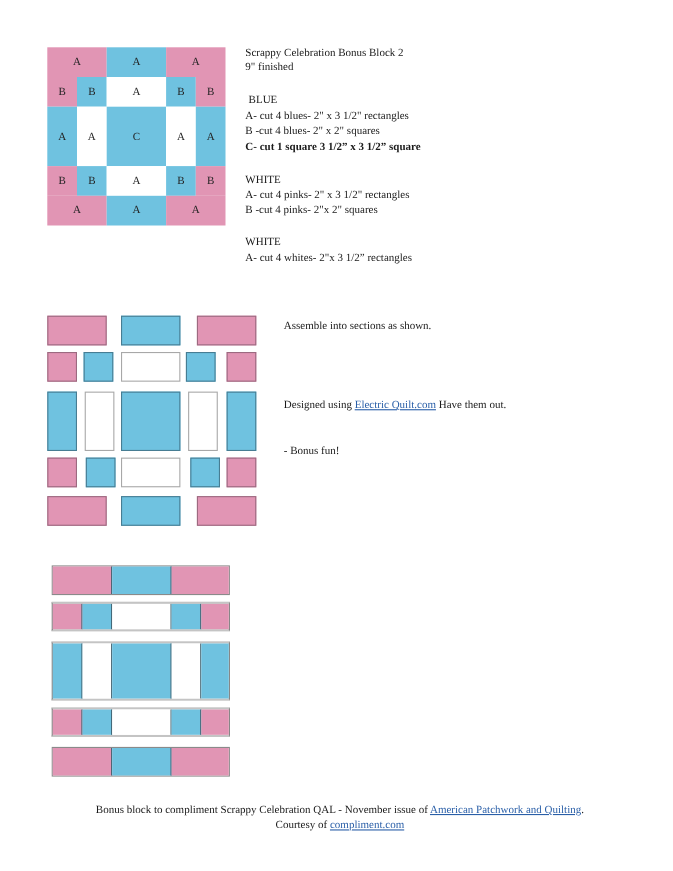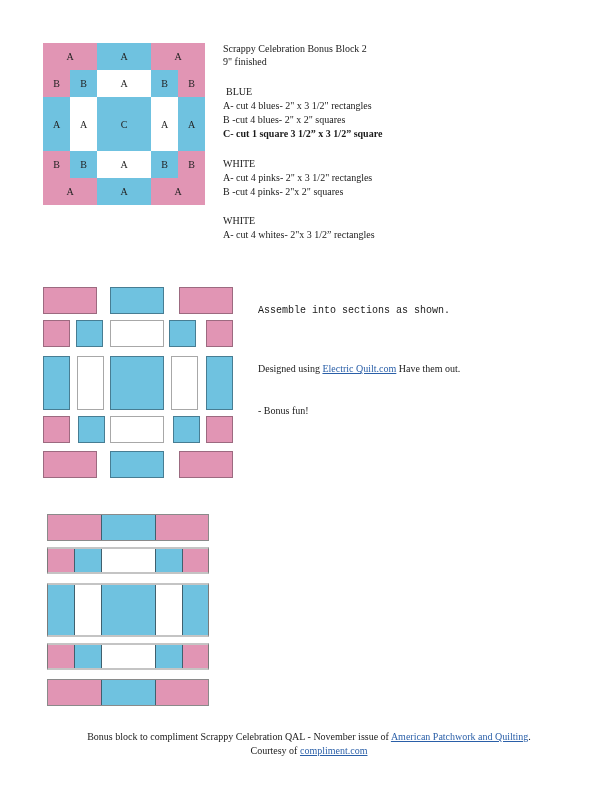--- a/index.html
+++ b/index.html
@@ -82,21 +82,21 @@
     <div class="piece pink" style="left: 43px; top: 416px; width: 27px; height: 27px;"></div>
     <div class="piece blue" style="left: 78px; top: 416px; width: 27px; height: 27px;"></div>
     <div class="piece white" style="left: 110px; top: 416px; width: 54px; height: 27px;"></div>
     <div class="piece blue" style="left: 173px; top: 416px; width: 27px; height: 27px;"></div>
     <div class="piece pink" style="left: 206px; top: 416px; width: 27px; height: 27px;"></div>
     <div class="piece pink" style="left: 43px; top: 451px; width: 54px; height: 27px;"></div>
     <div class="piece blue" style="left: 110px; top: 451px; width: 54px; height: 27px;"></div>
     <div class="piece pink" style="left: 179px; top: 451px; width: 54px; height: 27px;"></div>
   </div>
 
-<div class="txt" style="left:258px; top:304px;font-family:Liberation Mono, monospace;">Assemble into sections as shown.</div>
+<div class="txt" style="left:258px; top:290px;">Assemble into sections as shown.</div>
 <div class="txt" style="left:258px; top:362px;">
   <span>Designed using </span><a class="link">Electric Quilt.com</a><span> Have them out.</span>
 </div>
 <div class="txt" style="left:258px; top:404px;">- Bonus fun!</div>
 
 <div id="sections">
     <div class="strip" style="left: 47px; top: 514px; width: 162px; height: 27px;">
       <div class="seg pink" style="width: 54px; flex: 0 0 54px;"></div>
       <div class="seg blue" style="width: 54px; flex: 0 0 54px;"></div>
       <div class="seg pink" style="width: 54px; flex: 1 1 auto;"></div>

